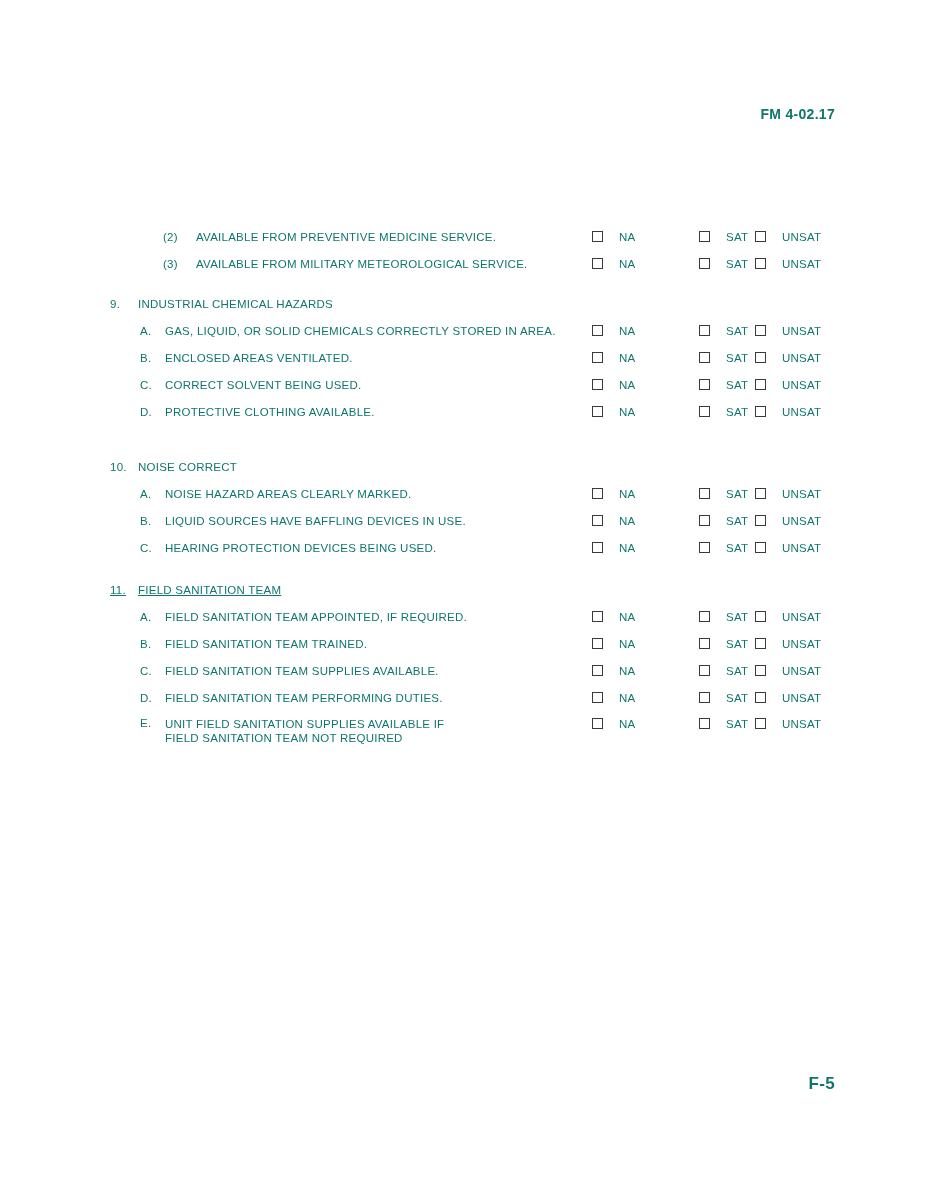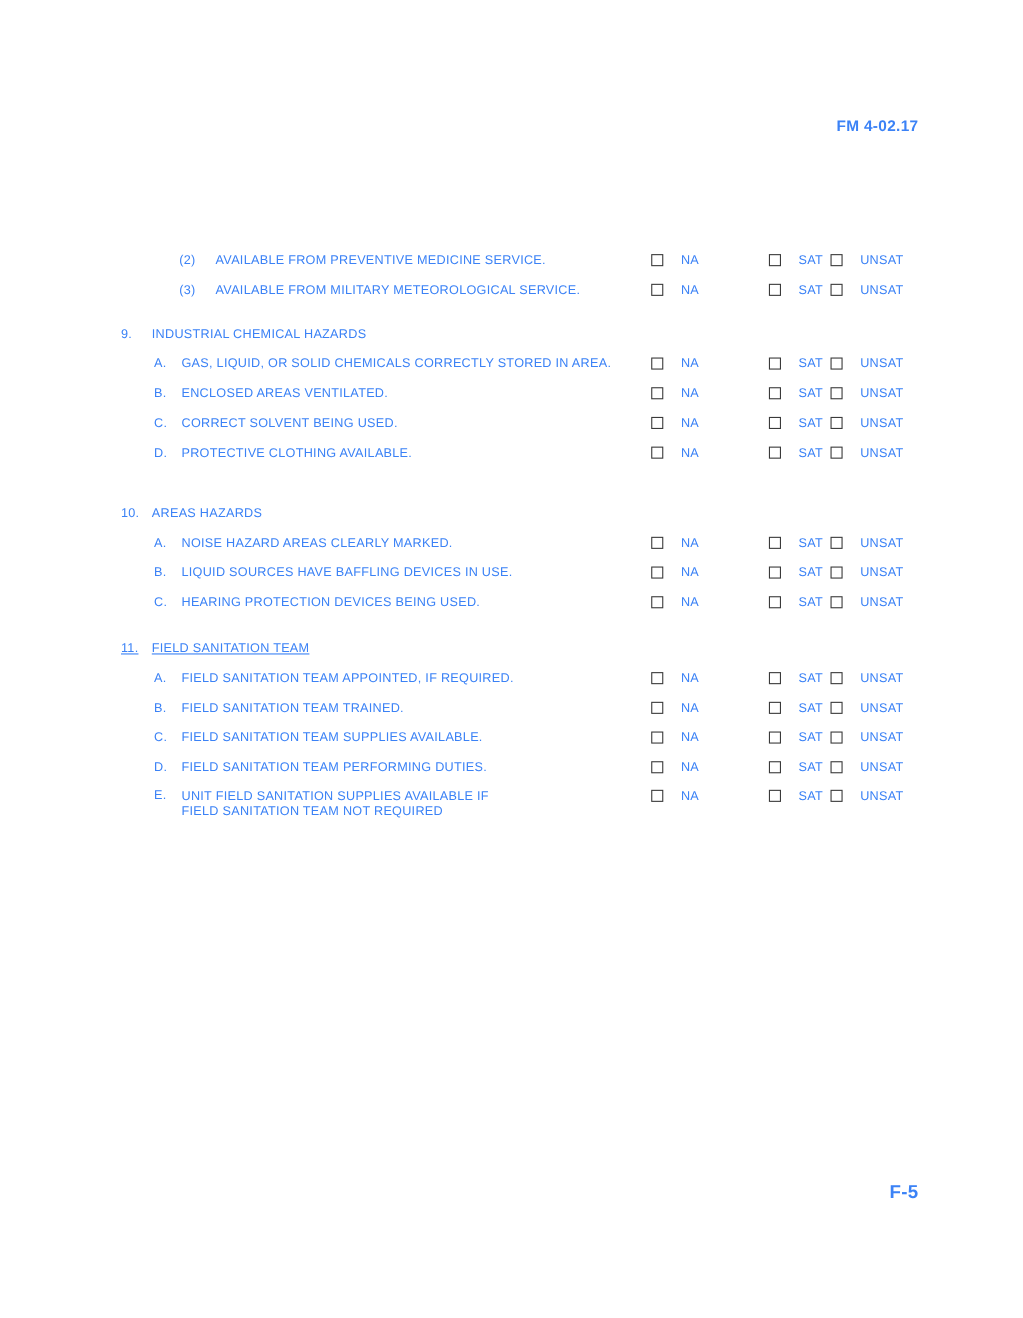--- a/index.html
+++ b/index.html
@@ -1,21 +1,21 @@
 <!DOCTYPE html>
 <html><head>
 <meta charset="utf-8">
 <style>
   html,body{margin:0;padding:0;background:#ffffff;}
   .page{
     position:relative;
     width:930px;height:1192px;
     background:#ffffff;
     font-family:"Liberation Sans", sans-serif;
-    color:#3b82f6;
+    color:#0f766e;
     overflow:hidden;
   }
   .header{
     position:absolute;top:106px;right:95px;
     font-size:14px;font-weight:bold;letter-spacing:.3px;
   }
   .footer{
     position:absolute;top:1074px;right:95px;
     font-size:17px;font-weight:bold;letter-spacing:.3px;
   }
@@ -170,21 +170,21 @@
           <span class="box"></span>
           <span class="optlabel">SAT</span>
         </span>
         <span class="opt opt3">
           <span class="box"></span>
           <span class="optlabel">UNSAT</span>
         </span>
       </div>
       <div class="row heading hsec2">
         <span class="prefix">10.</span>
-        <span class="text">AREAS HAZARDS</span>
+        <span class="text">NOISE CORRECT</span>
       </div>
       <div class="row item">
         <span class="prefix">A.</span>
         <span class="text">
           <span class="line">NOISE HAZARD AREAS CLEARLY MARKED.</span>
         </span>
         <span class="opt opt1">
           <span class="box"></span>
           <span class="optlabel">NA</span>
         </span>

